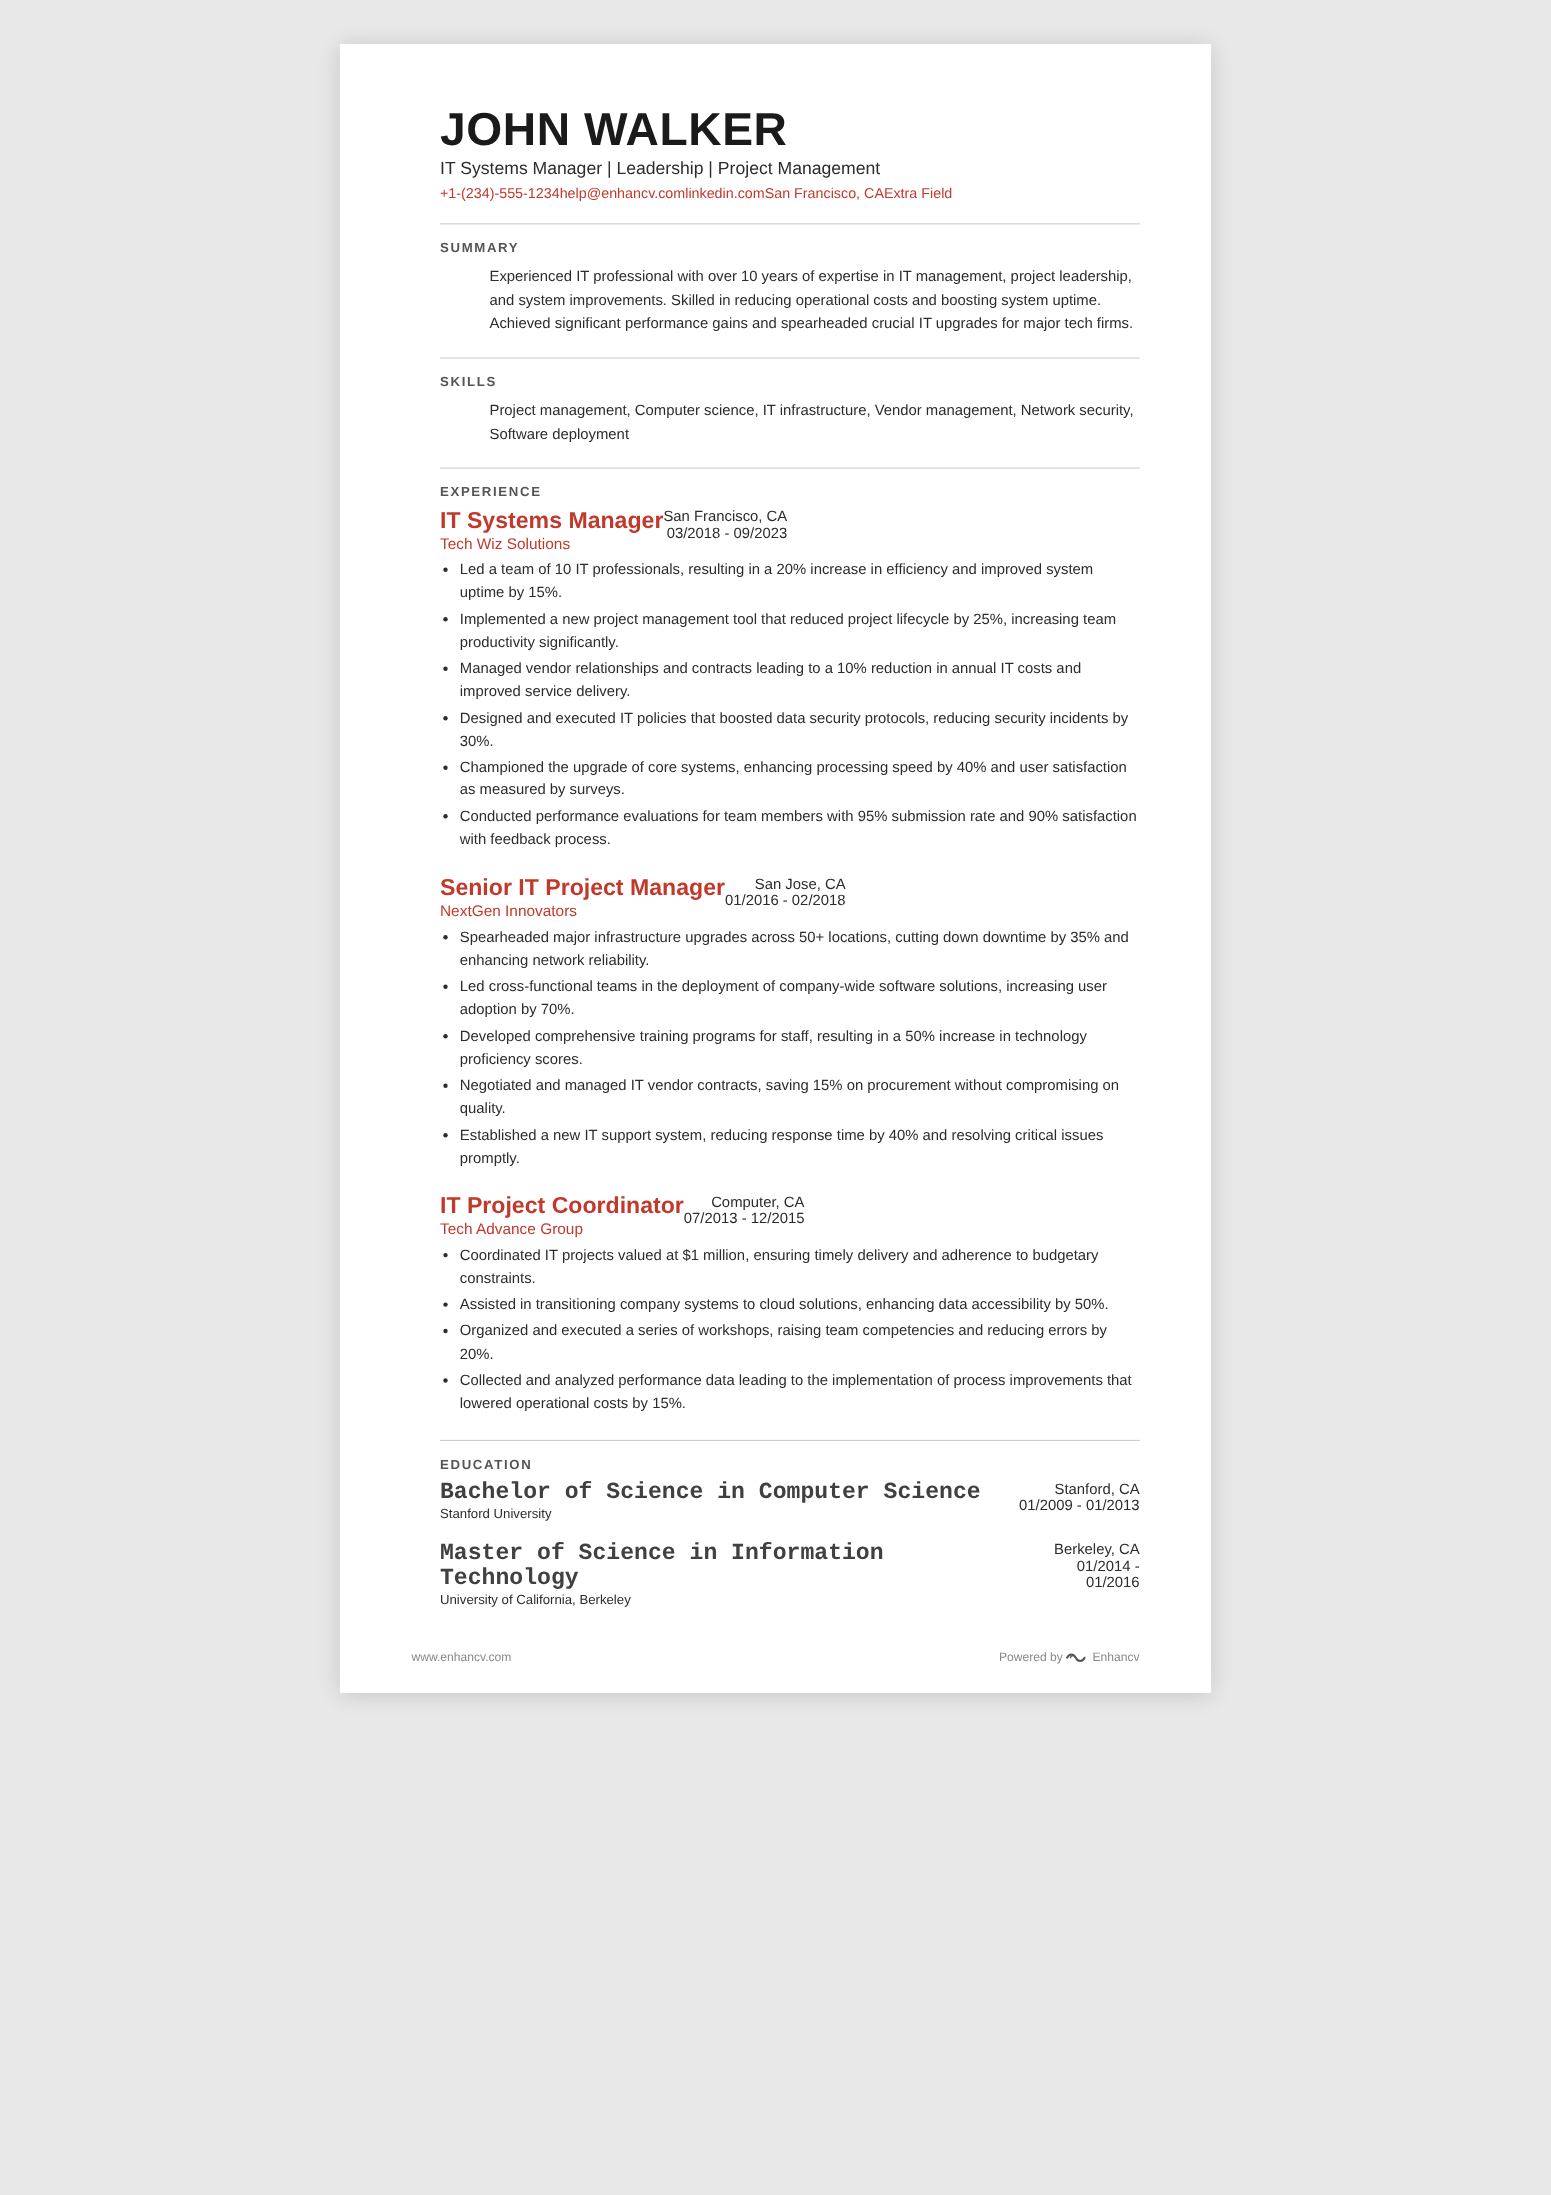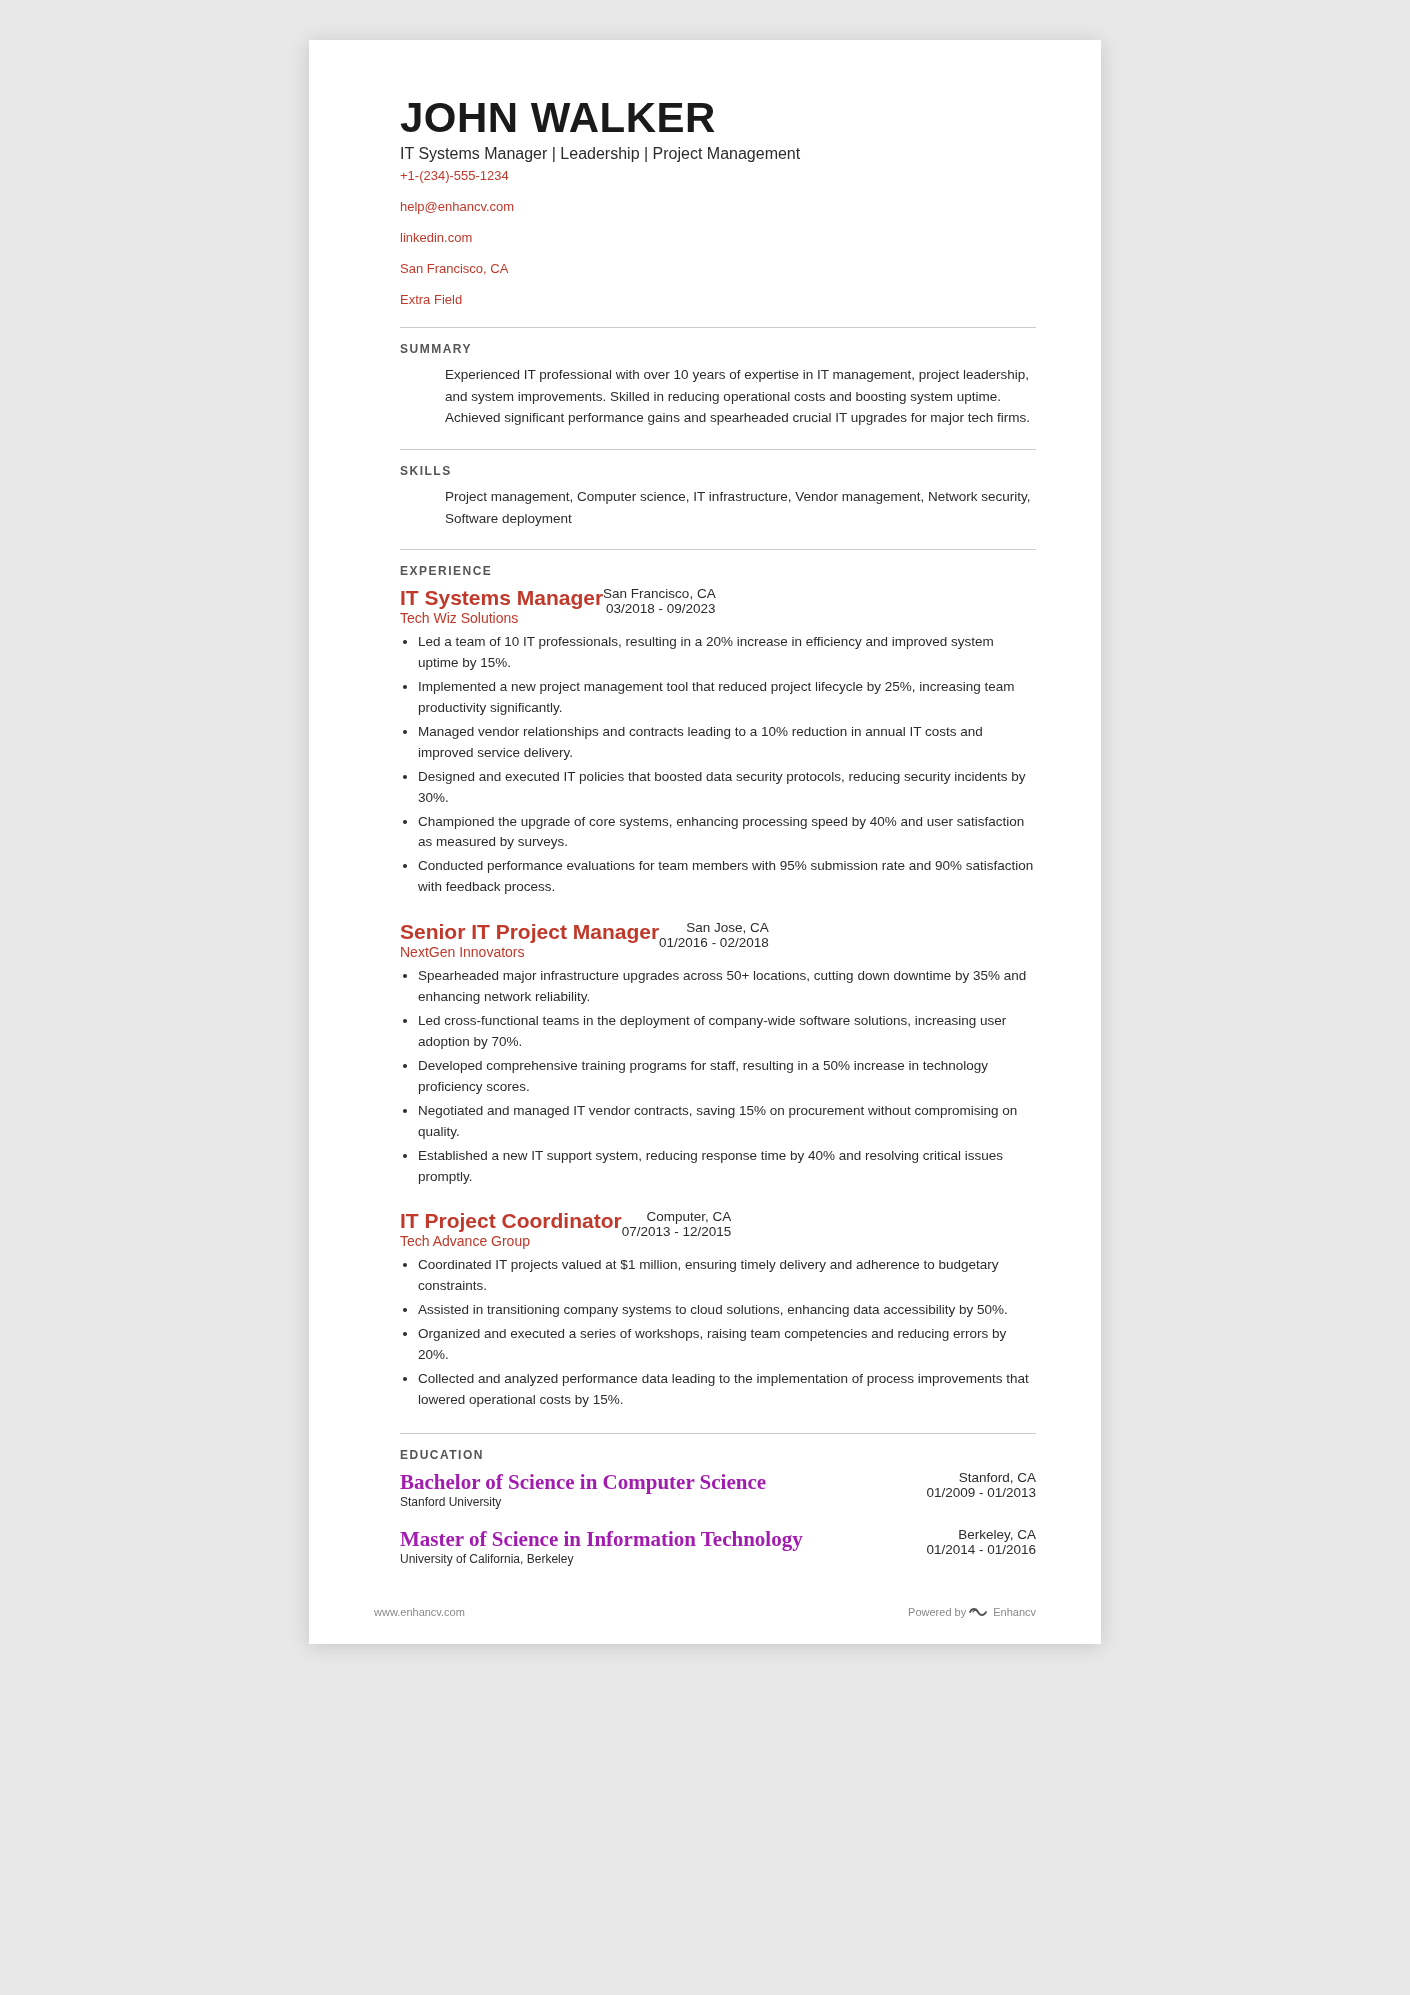--- a/index.html
+++ b/index.html
@@ -30,26 +30,24 @@
     }
     .title-line {
       font-size: 16px;
       color: #2c2c2c;
       margin-top: 4px;
       font-family: Arial, sans-serif;
       font-weight: 400;
     }
     .contact-line {
       display: flex;
-      gap: 16px;
       margin-top: 5px;
       font-size: 13px;
       font-family: Arial, sans-serif;
       color: #c0392b;
-      flex-direction: column;
     }
     .contact-line span {
       color: #c0392b;
     }
     .divider {
       border: none;
       border-top: 1px solid #cccccc;
       margin: 20px 0 14px 0;
     }
     .section-title {
@@ -117,22 +115,22 @@
     .edu-item {
       margin-bottom: 18px;
     }
     .edu-header {
       display: flex;
       justify-content: space-between;
       align-items: flex-start;
     }
     .edu-degree {
       font-size: 21px;
-      color: #a21caf;
-      font-family: Liberation Serif, serif;
+      color: #404040;
+      font-family: Liberation Mono, monospace;
       font-weight: 700;
     }
     .edu-school {
       font-size: 12px;
       color: #2c2c2c;
       font-family: Arial, sans-serif;
     }
     .footer {
       position: absolute;
       bottom: 25px;

